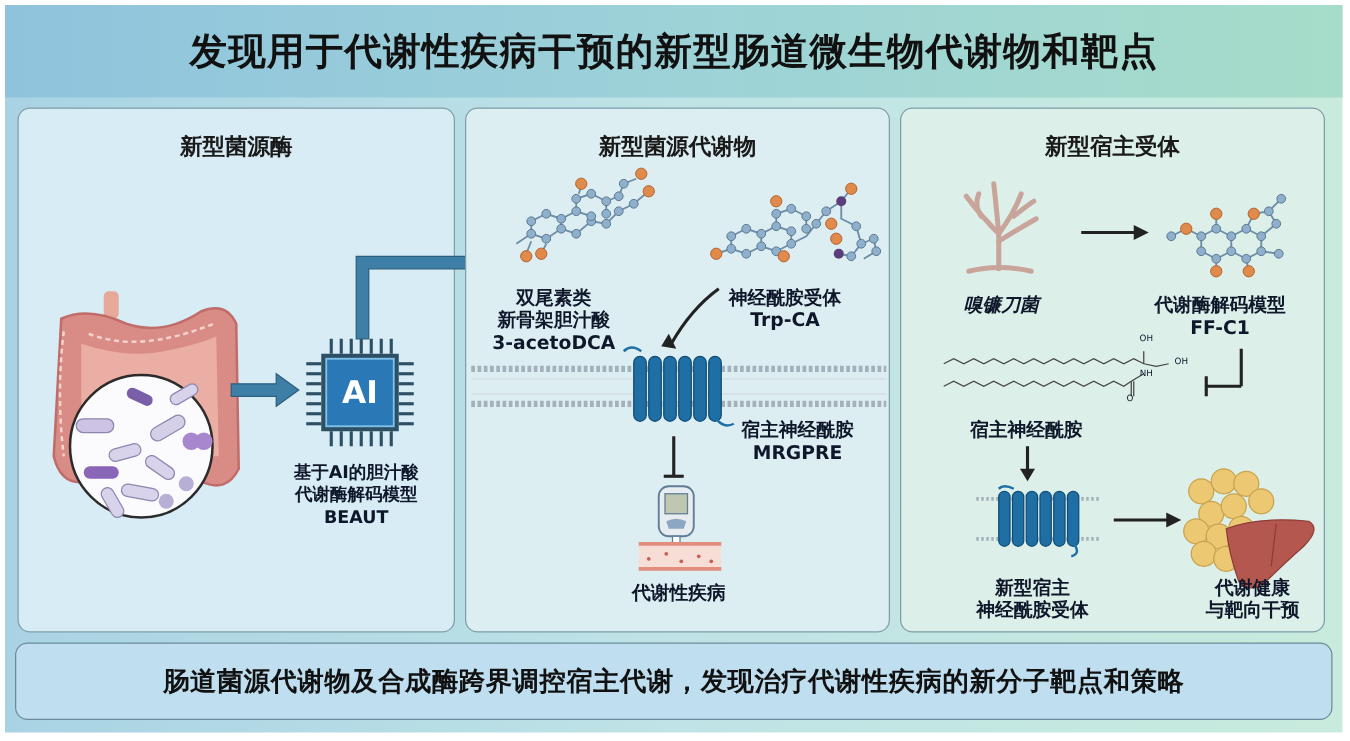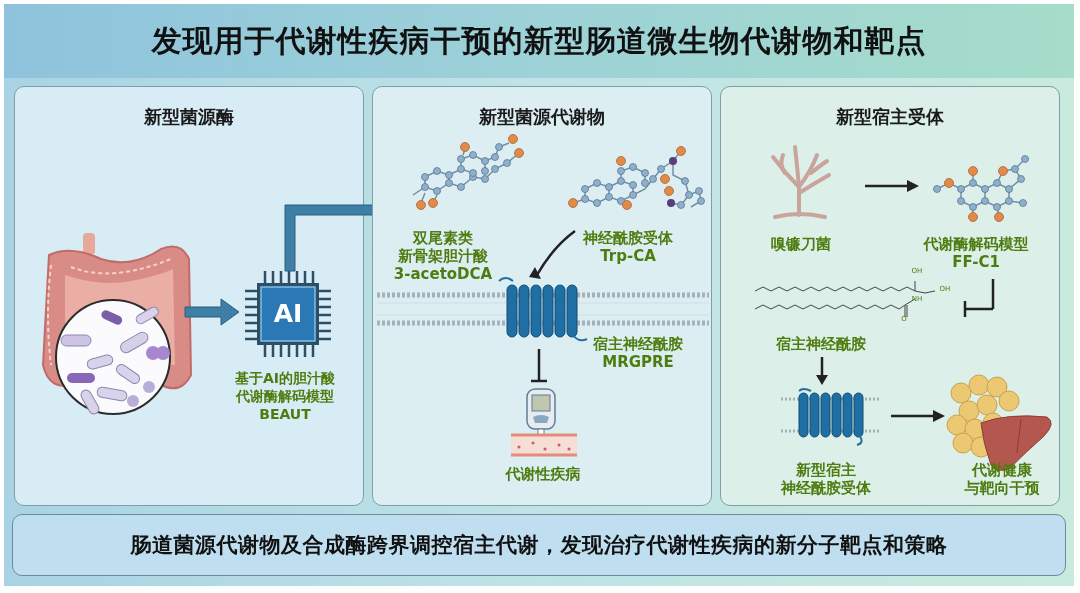--- a/index.html
+++ b/index.html
@@ -18,21 +18,21 @@
   .panel {
     position: absolute; top: 82px; height: 420px; border: 1.5px solid #7e9ea8; border-radius: 10px;
   }
   .panel-left { left: 10px; width: 350px; background: #d8ecf5; }
   .panel-mid { left: 368px; width: 340px; background: #ddeef3; }
   .panel-right { left: 716px; width: 340px; background: #dcefe9; }
   .panel-title {
     position: absolute; top: 18px; left: 0; width: 100%; text-align: center;
     font-size: 18px; font-weight: bold; color: #1a1a1a;
   }
-  .label { position: absolute; text-align: center; font-weight: bold; font-size: 14px; line-height: 18px; color: #4d7c0f; }
+  .label { position: absolute; text-align: center; font-weight: bold; font-size: 14px; line-height: 18px; color: #0f172a; }
   .bottom-bar {
     position: absolute; left: 8px; top: 510px; width: 1054px; height: 62px;
     background: #bfdff0; border: 1.5px solid #6c8b98; border-radius: 10px;
     display: flex; align-items: center; justify-content: center;
   }
   .bottom-text { font-size: 21px; font-weight: bold; color: #111; letter-spacing: 0.5px; }
   svg { position: absolute; overflow: visible; }
 </style>
 </head>
 <body>
@@ -327,21 +327,21 @@
       </g>
       <g fill="#e08a4c" stroke="#b0642e" stroke-width="0.8">
         <circle cx="16" cy="34" r="4.5"></circle>
           <circle cx="40" cy="22" r="4.5"></circle>
           <circle cx="70" cy="22" r="4.5"></circle>
           <circle cx="40" cy="68" r="4.5"></circle>
           <circle cx="66" cy="68" r="4.5"></circle>
       </g>
     </svg>
 
-    <div class="label" style="left:30px; top:148px; width:100px; font-size:15px;">嗅镰刀菌</div>
+    <div class="label" style="left:30px; top:148px; width:100px; font-size:15px;font-style:italic;">嗅镰刀菌</div>
     <div class="label" style="left:180px; top:148px; width:150px; font-size:15px;">
       <div>代谢酶解码模型</div>
       <div>FF-C1</div>
     </div>
 
     <svg style="left:34px; top:190px;" width="190" height="50" viewBox="0 0 190 50">
       <polyline points="0,14 8,10 16,14 24,10 32,14 40,10 48,14 56,10 64,14 72,10 80,14 88,10 96,14 104,10 112,14 120,10 128,14 136,10 144,14 152,10 160,14 170,16 180,14" stroke="#444" stroke-width="1" fill="none"></polyline>
       <polyline points="0,32 8,28 16,32 24,28 32,32 40,28 48,32 56,28 64,32 72,28 80,32 88,28 96,32 104,28 112,32 120,28 128,32 136,28 144,32 150,28" stroke="#444" stroke-width="1" fill="none"></polyline>
       <line x1="150" y1="28" x2="150" y2="40" stroke="#444" stroke-width="1"></line>
       <line x1="152" y1="28" x2="152" y2="40" stroke="#444" stroke-width="1"></line>

